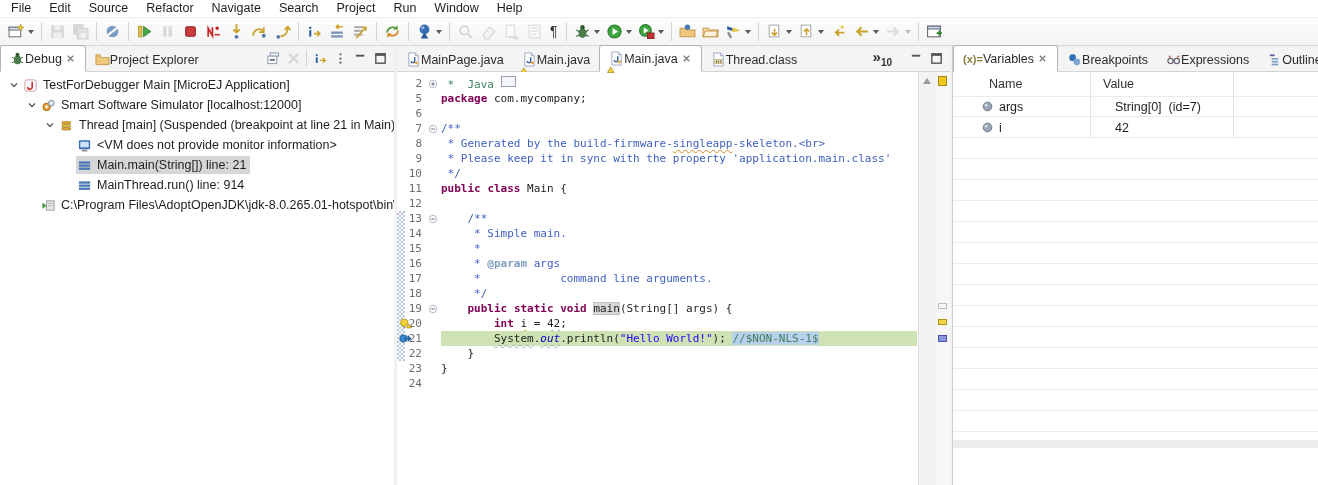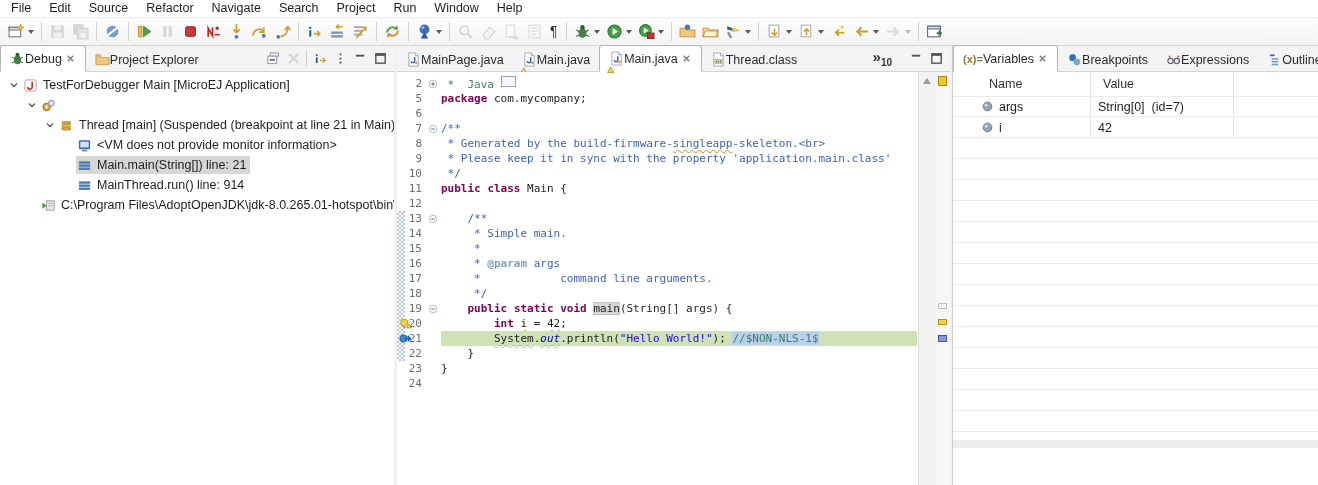--- a/index.html
+++ b/index.html
@@ -82,21 +82,21 @@
   #overview{position:absolute;right:0;top:0;bottom:0;width:14px;background:#f7f7f7;}
   .ovm{position:absolute;left:2px;width:9px;box-sizing:border-box;}
   
   #righttable{position:absolute;left:0;top:26px;right:0;bottom:0;}
   .hdr{position:absolute;top:0;height:24px;line-height:24px;color:#333;}
   .colline{position:absolute;top:0;width:1px;background:#e3e3e3;}
   .rowline{position:absolute;left:0;right:0;height:1px;background:#ebebeb;}
   .vrow{position:absolute;left:0;right:0;height:21px;display:flex;align-items:center;}
   .vrow .ticon{margin-left:26px;margin-right:4px;}
   .vrow .nm{white-space:pre;}
-  .vrow .val{position:absolute;left:145px;white-space:pre;}
+  .vrow .val{position:absolute;left:162px;white-space:pre;}
   #gridrows{position:absolute;left:0;right:0;top:66px;height:302px;
             background:repeating-linear-gradient(#ffffff 0 20px,#ebebeb 20px 21px);}
   #hscrollstrip{position:absolute;left:0;right:0;top:368px;height:8px;background:#ececec;}
 </style>
 </head>
 <body>
 
 <div id="app">
   <div id="menubar">
       <div class="menuitem">File</div>
@@ -496,20 +496,21 @@
             </svg>
           </span>
           <span class="ticon">
             <svg viewBox="0 0 16 16">
               <circle cx="6" cy="9.5" r="4" fill="#e8a33d" stroke="#a06a10"></circle>
               <circle cx="11" cy="5.5" r="3.2" fill="#cfd6e2" stroke="#8894a8"></circle>
               <circle cx="6" cy="9.5" r="1.4" fill="#fff"></circle>
               <circle cx="11" cy="5.5" r="1.1" fill="#fff"></circle>
             </svg>
           </span>
+          <span>Smart Software Simulator [localhost:12000]</span>
         </div>
         <div class="trow" style="padding-left: 42px;">
           <span class="tw">
             <svg viewBox="0 0 16 16">
               <path d="M4 6l4 4 4-4" stroke="#555" stroke-width="1.7" fill="none"></path>
             </svg>
           </span>
           <span class="ticon">
             <svg viewBox="0 0 16 16">
               <rect x="3" y="3.8" width="9.5" height="2.7" rx="1.3" fill="#d8a93c" stroke="#9a7313" stroke-width=".6"></rect>

